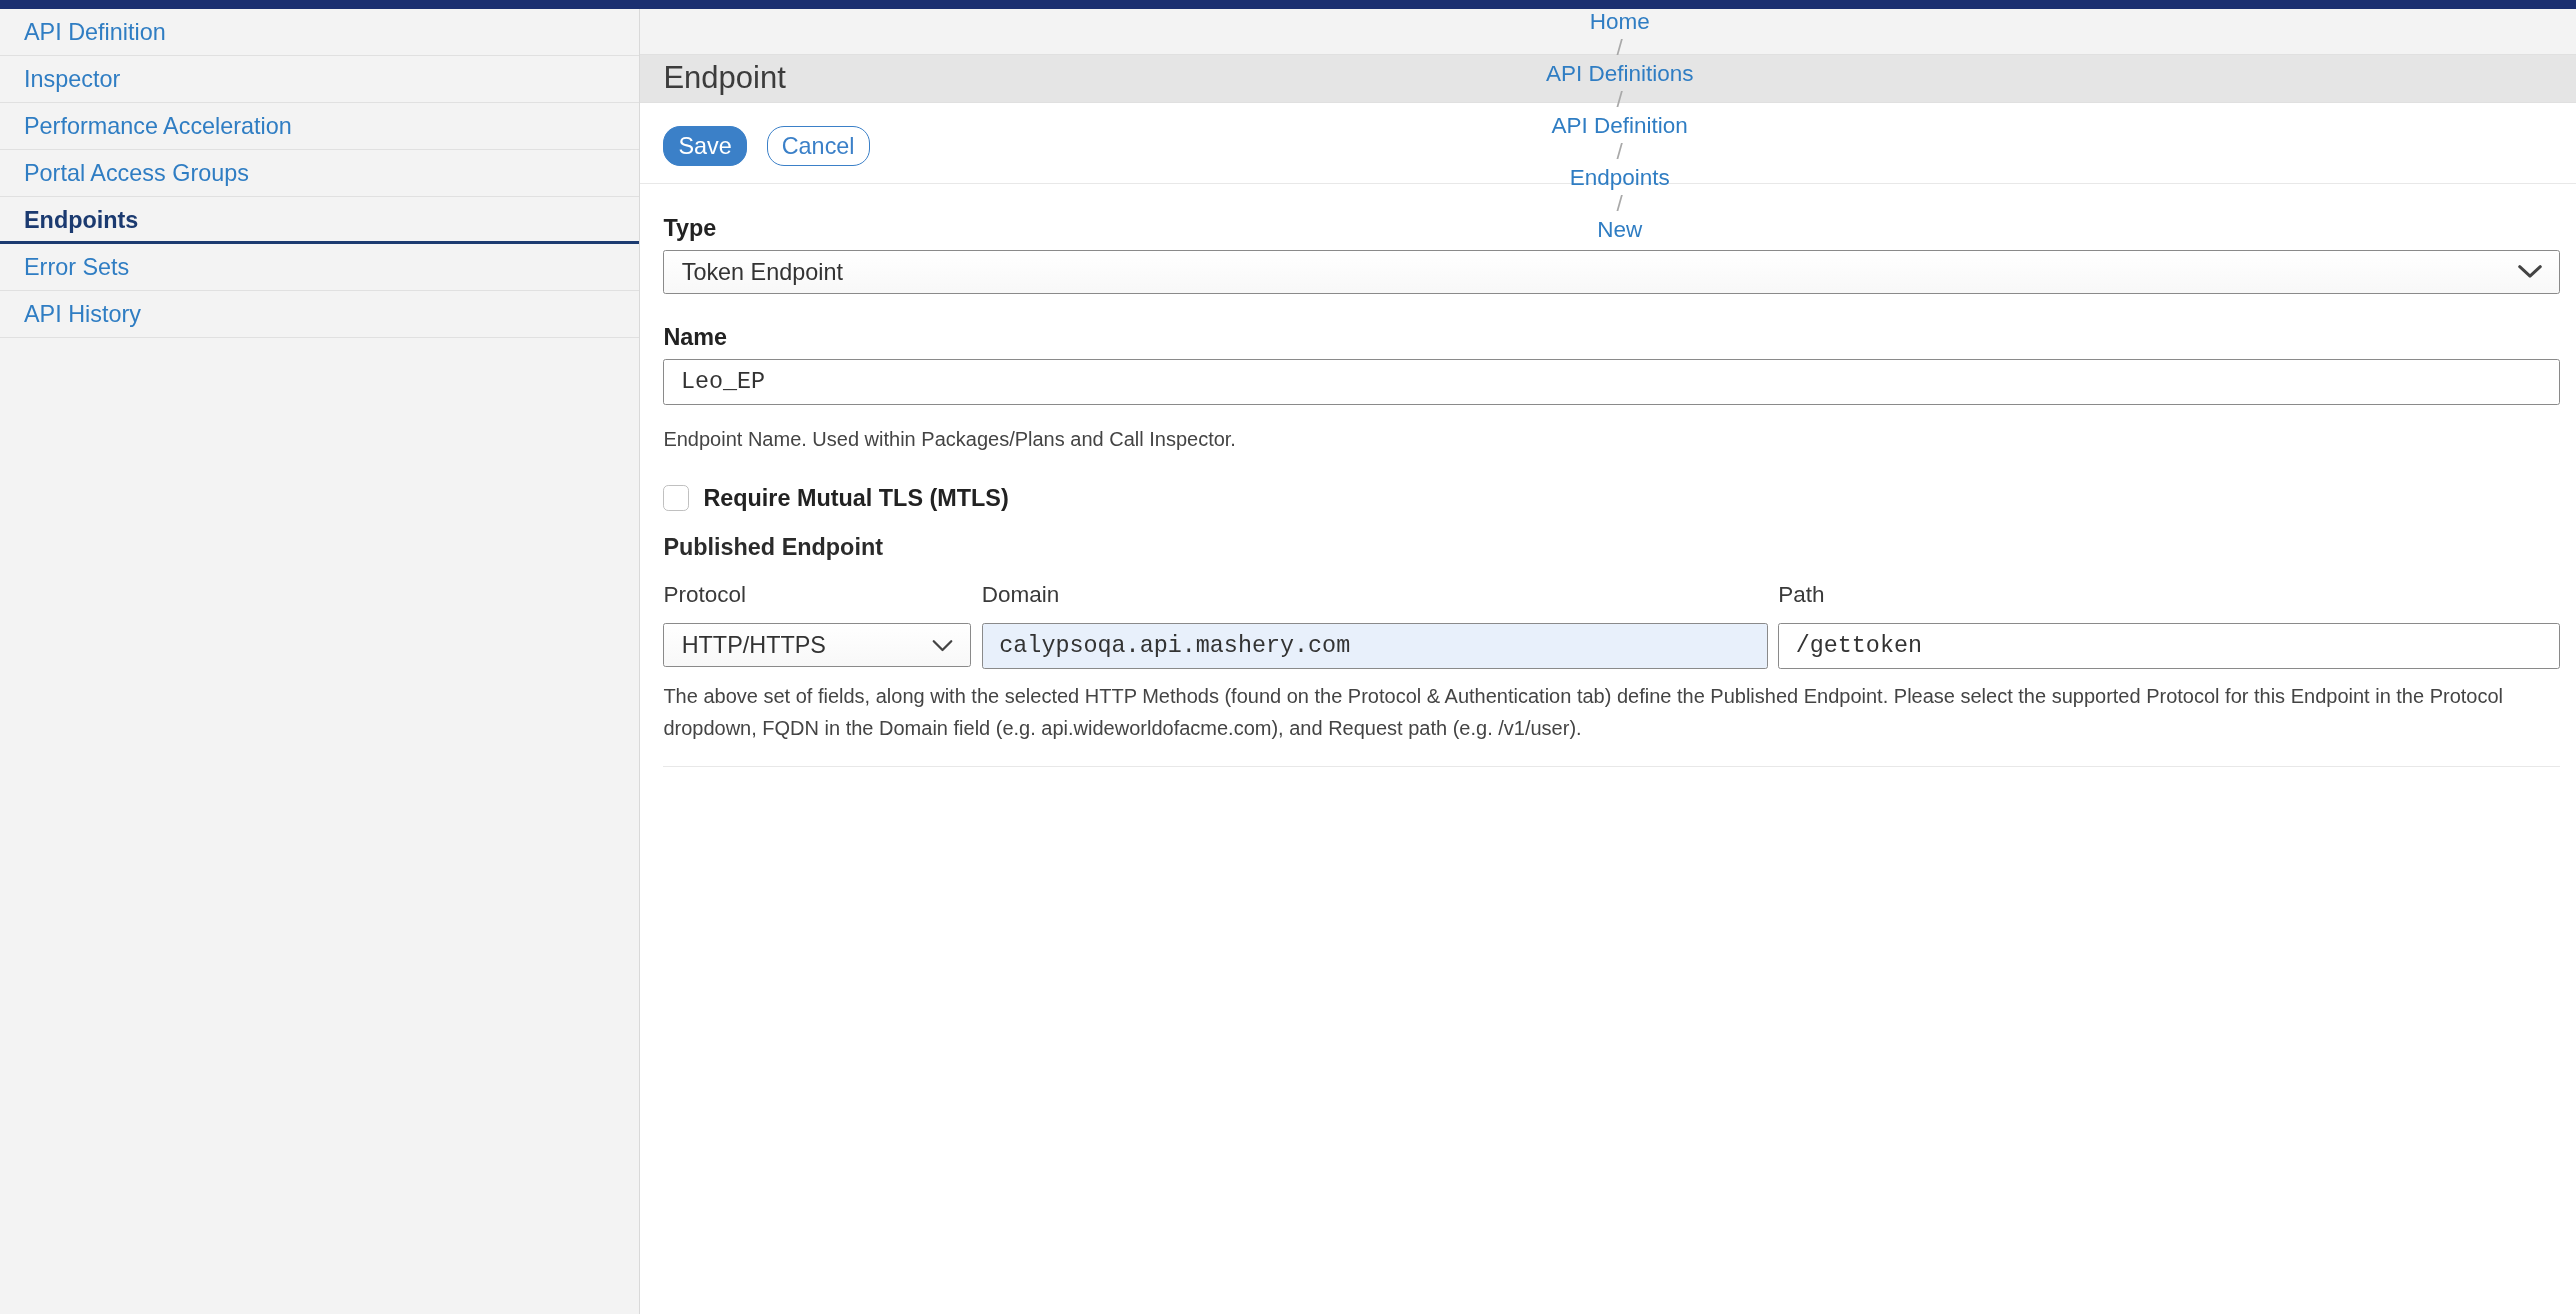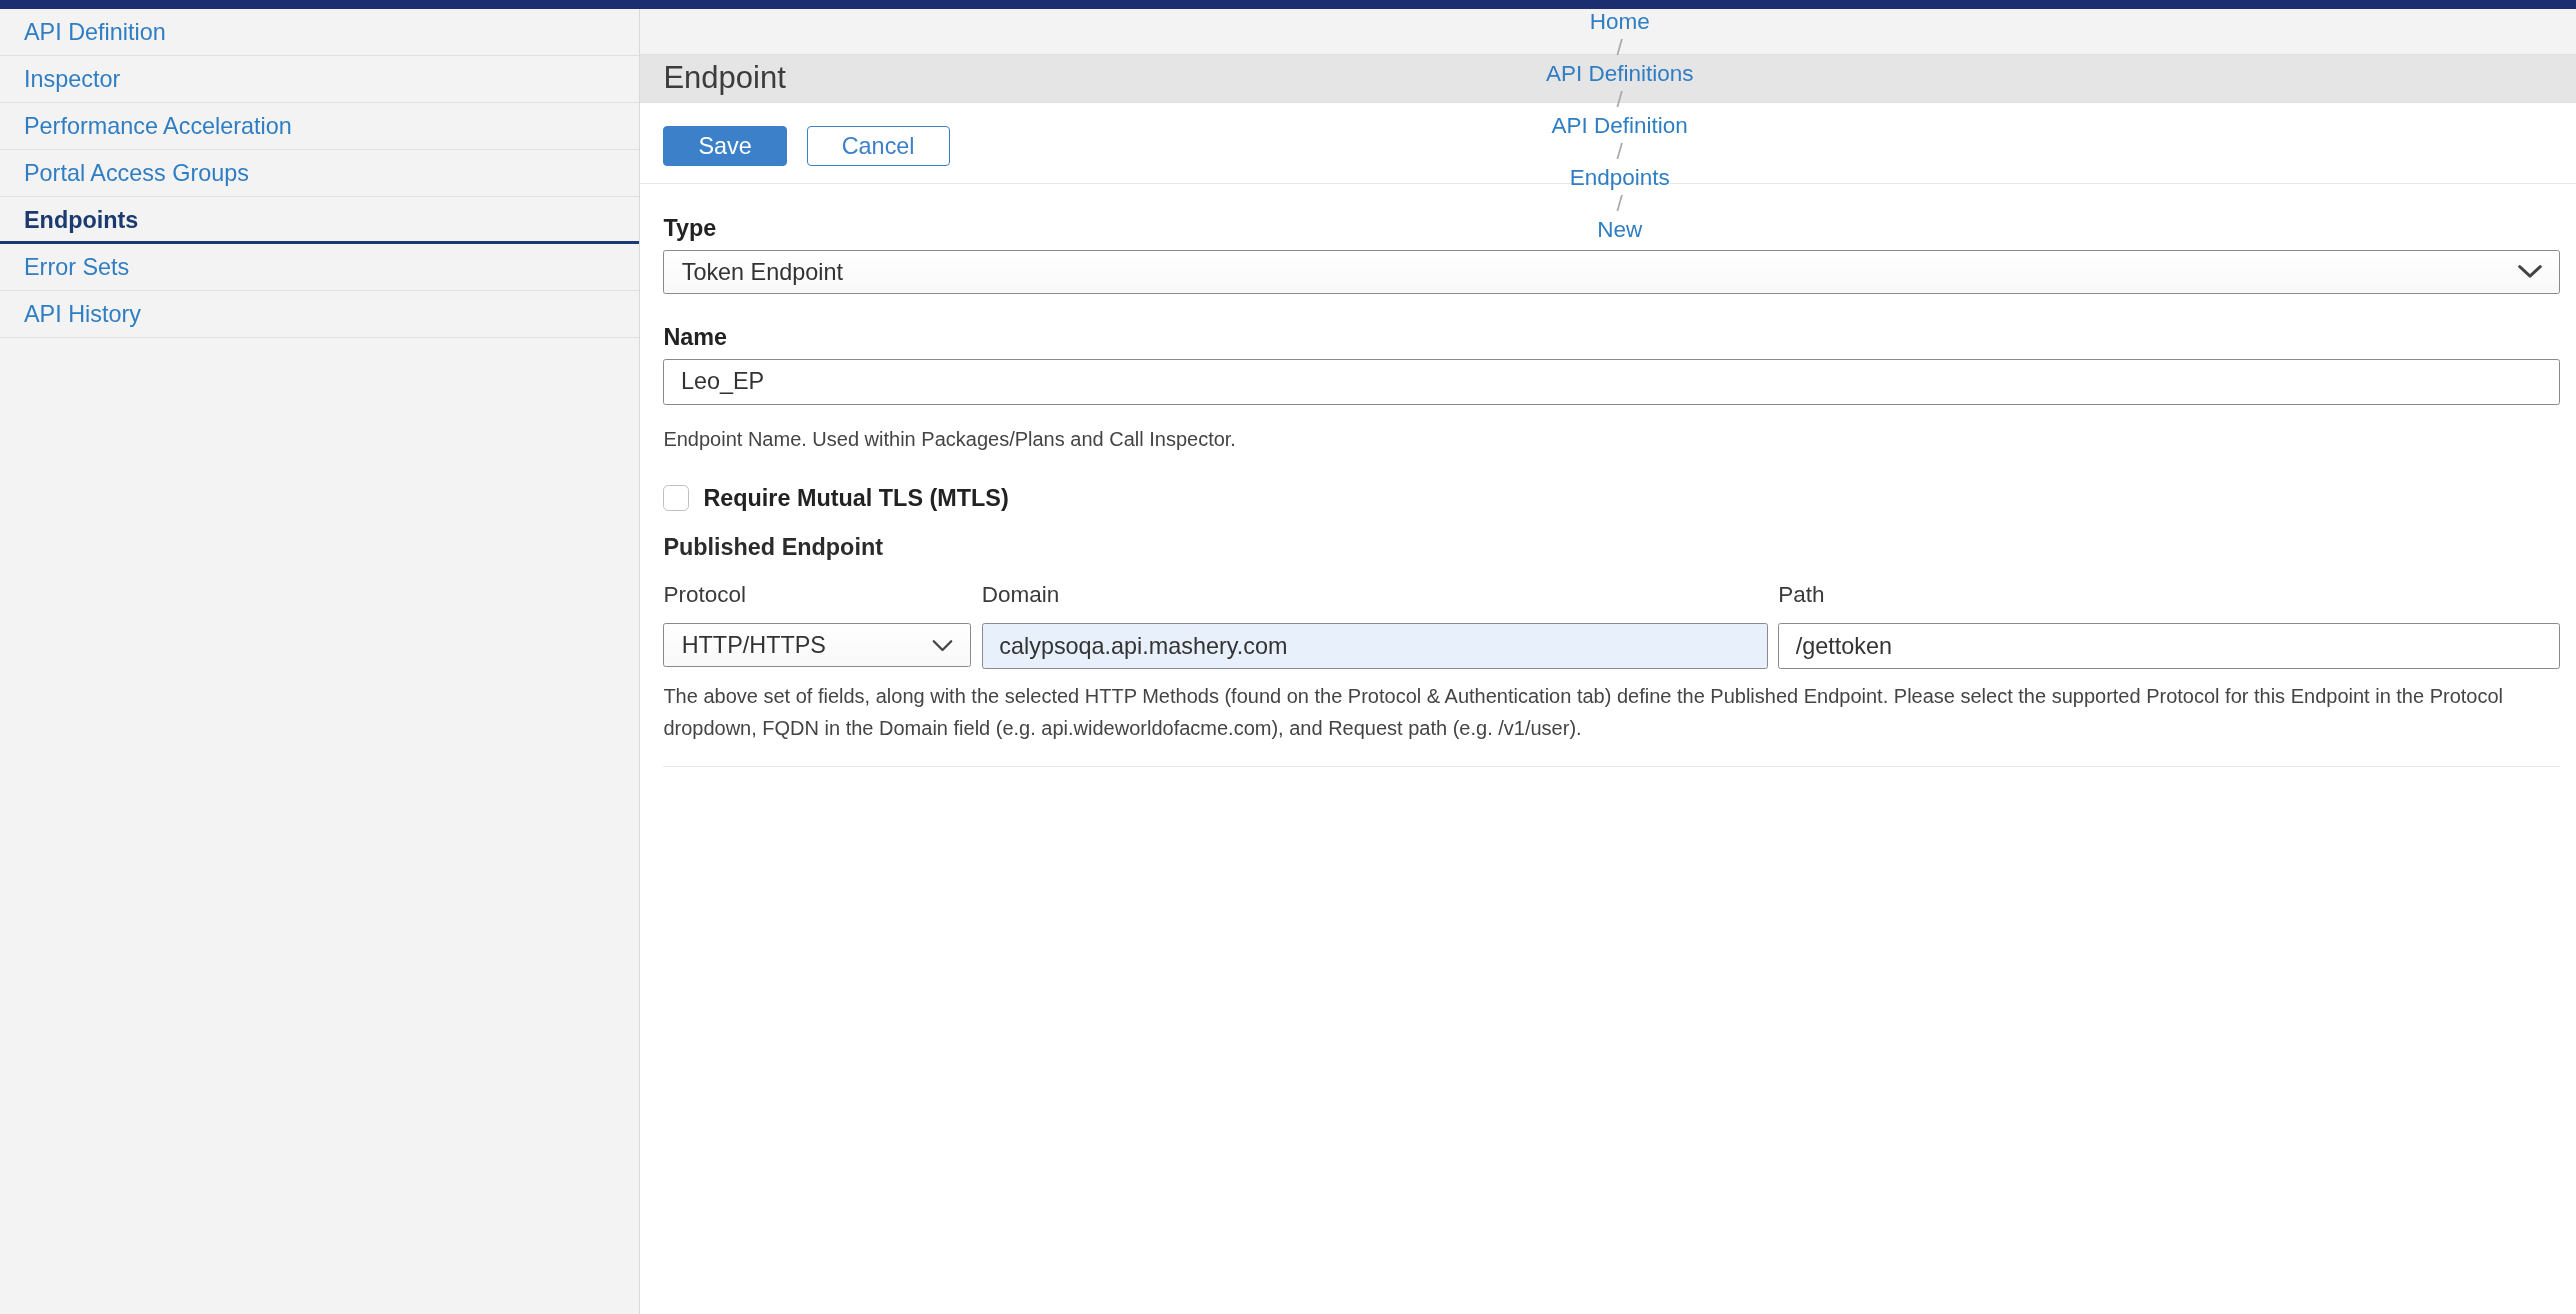--- a/index.html
+++ b/index.html
@@ -87,22 +87,22 @@
     padding: 23.4px 23.4px 17.3px 23.4px;
     border-bottom: 0.9px solid #e8e8e8;
     display: flex;
     align-items: center;
     gap: 20px;
   }
   .btn {
     font-family: "Liberation Sans", sans-serif;
     font-size: 23.4px;
     height: 40px;
-    padding: 0 34px;
-    border-radius: 4px;
+    padding: 0 14px;
+    border-radius: 17px;
     cursor: pointer;
   }
   .btn-primary {
     background: #3b80c8;
     color: #ffffff;
     border: 0.9px solid #3b80c8;
   }
   .btn-outline {
     background: #ffffff;
     color: #3b80c8;
@@ -136,21 +136,21 @@
     cursor: pointer;
     justify-content: space-between;
   }
   .select-box .sel-text { flex: 1 1 auto; }
   .chevron { flex: 0 0 auto; margin-left: 10.4px; }
 
   .text-input {
     width: 100%;
     height: 46px;
     padding: 0 16.5px;
-    font-family: Liberation Sans, sans-serif;
+    font-family: Liberation Mono, monospace;
     outline: none;
   }
 
   .help-text {
     font-size: 20px;
     color: #444444;
     margin-top: 19px;
     line-height: 1.55;
   }
 

